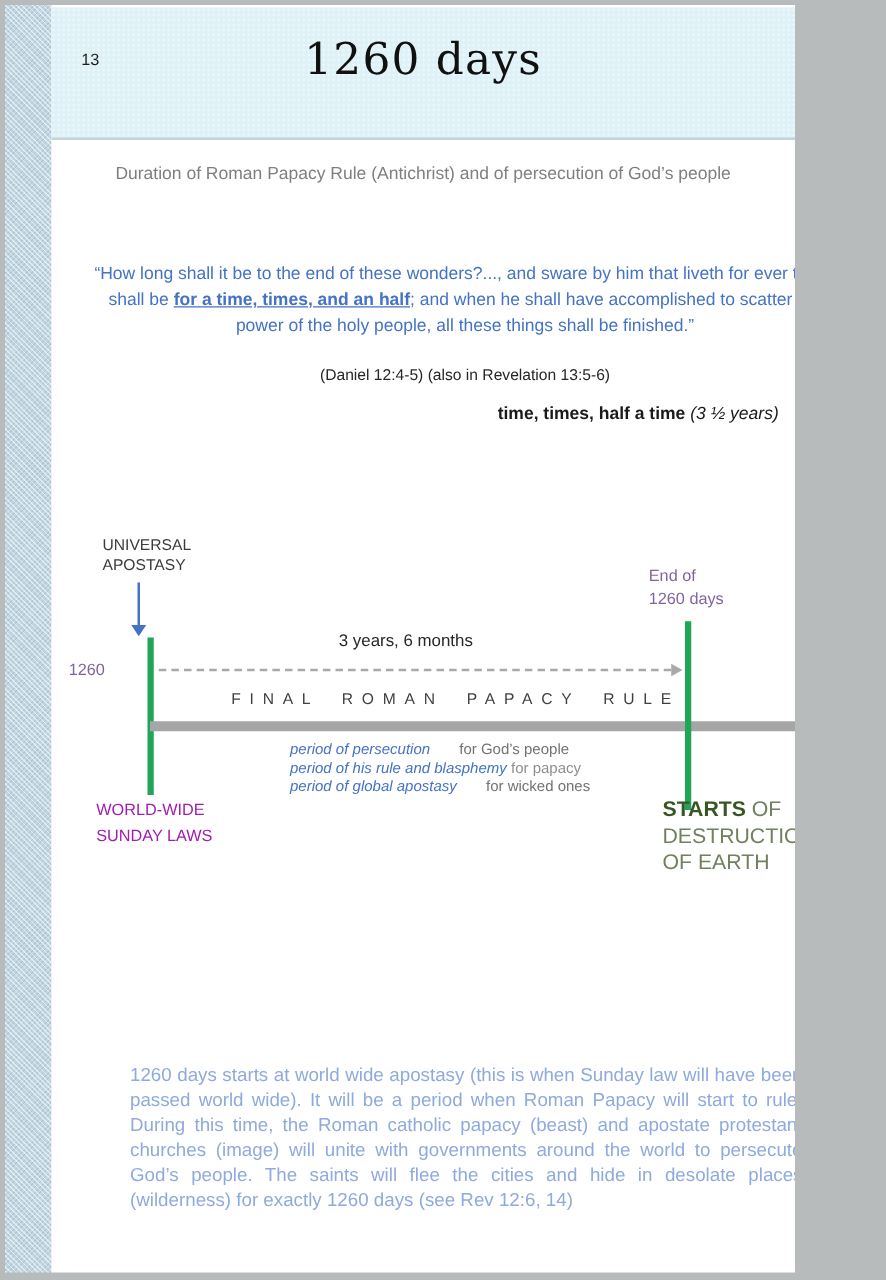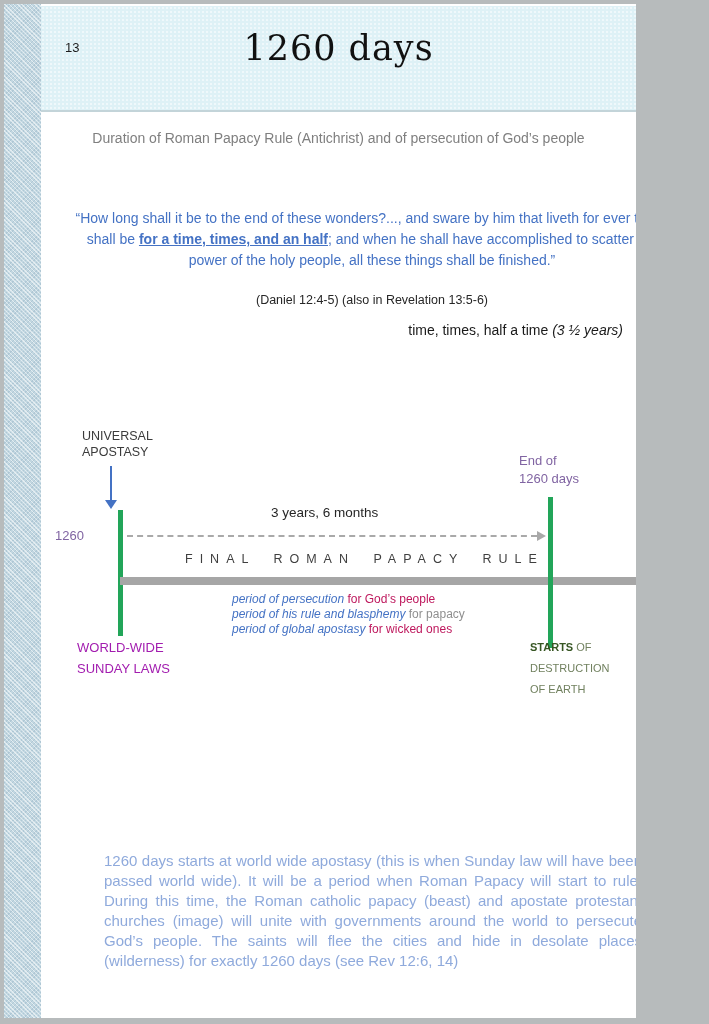--- a/index.html
+++ b/index.html
@@ -45,21 +45,21 @@
     font-size:14px;line-height:21px;color:#4472c4;
   }
   .quote .emph{font-weight:700;text-decoration:underline;}
   .quote-ref{
     margin-top:19px;font-size:12.5px;color:#262626;
   }
   
   .duration-note{
     position:absolute;right:13px;top:318px;font-size:14px;color:#1a1a1a;text-align:right;
   }
-  .duration-note .b{font-weight:400;}
+  .duration-note .b{font-weight:700;}
   .duration-note .i{font-style:italic;}
   
   .diagram{position:absolute;inset:0;}
   .evt-start-label{
     position:absolute;left:41px;top:424px;font-size:12.5px;line-height:16px;
     color:#3b3b3b;white-space:pre-line;
   }
   .down-arrow-line{position:absolute;left:69px;top:462px;width:2px;height:34px;background:#4472c4;}
   .down-arrow-head{
     position:absolute;left:64px;top:496px;width:0;height:0;
@@ -95,28 +95,28 @@
     border-top:11px solid transparent;border-bottom:11px solid transparent;
     border-left:21px solid #a6a6a6;
   }
   .end-tick{position:absolute;left:641px;top:548px;width:2px;height:56px;background:#8b99a9;}
   .evt-end-label{
     position:absolute;left:478px;top:448px;font-size:13px;line-height:18px;
     color:#8064a2;white-space:pre-line;
   }
   .periods{position:absolute;left:191px;top:588px;font-size:12px;line-height:15px;}
   .periods .lead{font-style:italic;color:#4472c4;}
-  .periods .tail-gold{color:#be185d;}
+  .periods .tail-gold{color:#737373;padding-left:20px;}
   .periods .tail-gray{color:#8f8f8f;}
   .caption-start{
     position:absolute;left:36px;top:633px;font-size:13px;line-height:21px;
     color:#a21caf;white-space:pre-line;
   }
   .caption-end{
-    position:absolute;left:489px;top:633px;font-size:11px;line-height:21px;
+    position:absolute;left:489px;top:633px;font-size:17px;line-height:21px;
     color:#71815f;
   }
   .caption-end .b{font-weight:700;color:#375623;}
   
   .body-paragraph{
     position:absolute;left:63px;top:847px;width:538px;
     font-size:15px;line-height:20px;color:#8faadc;
     text-align:justify;
   }
 </style>

